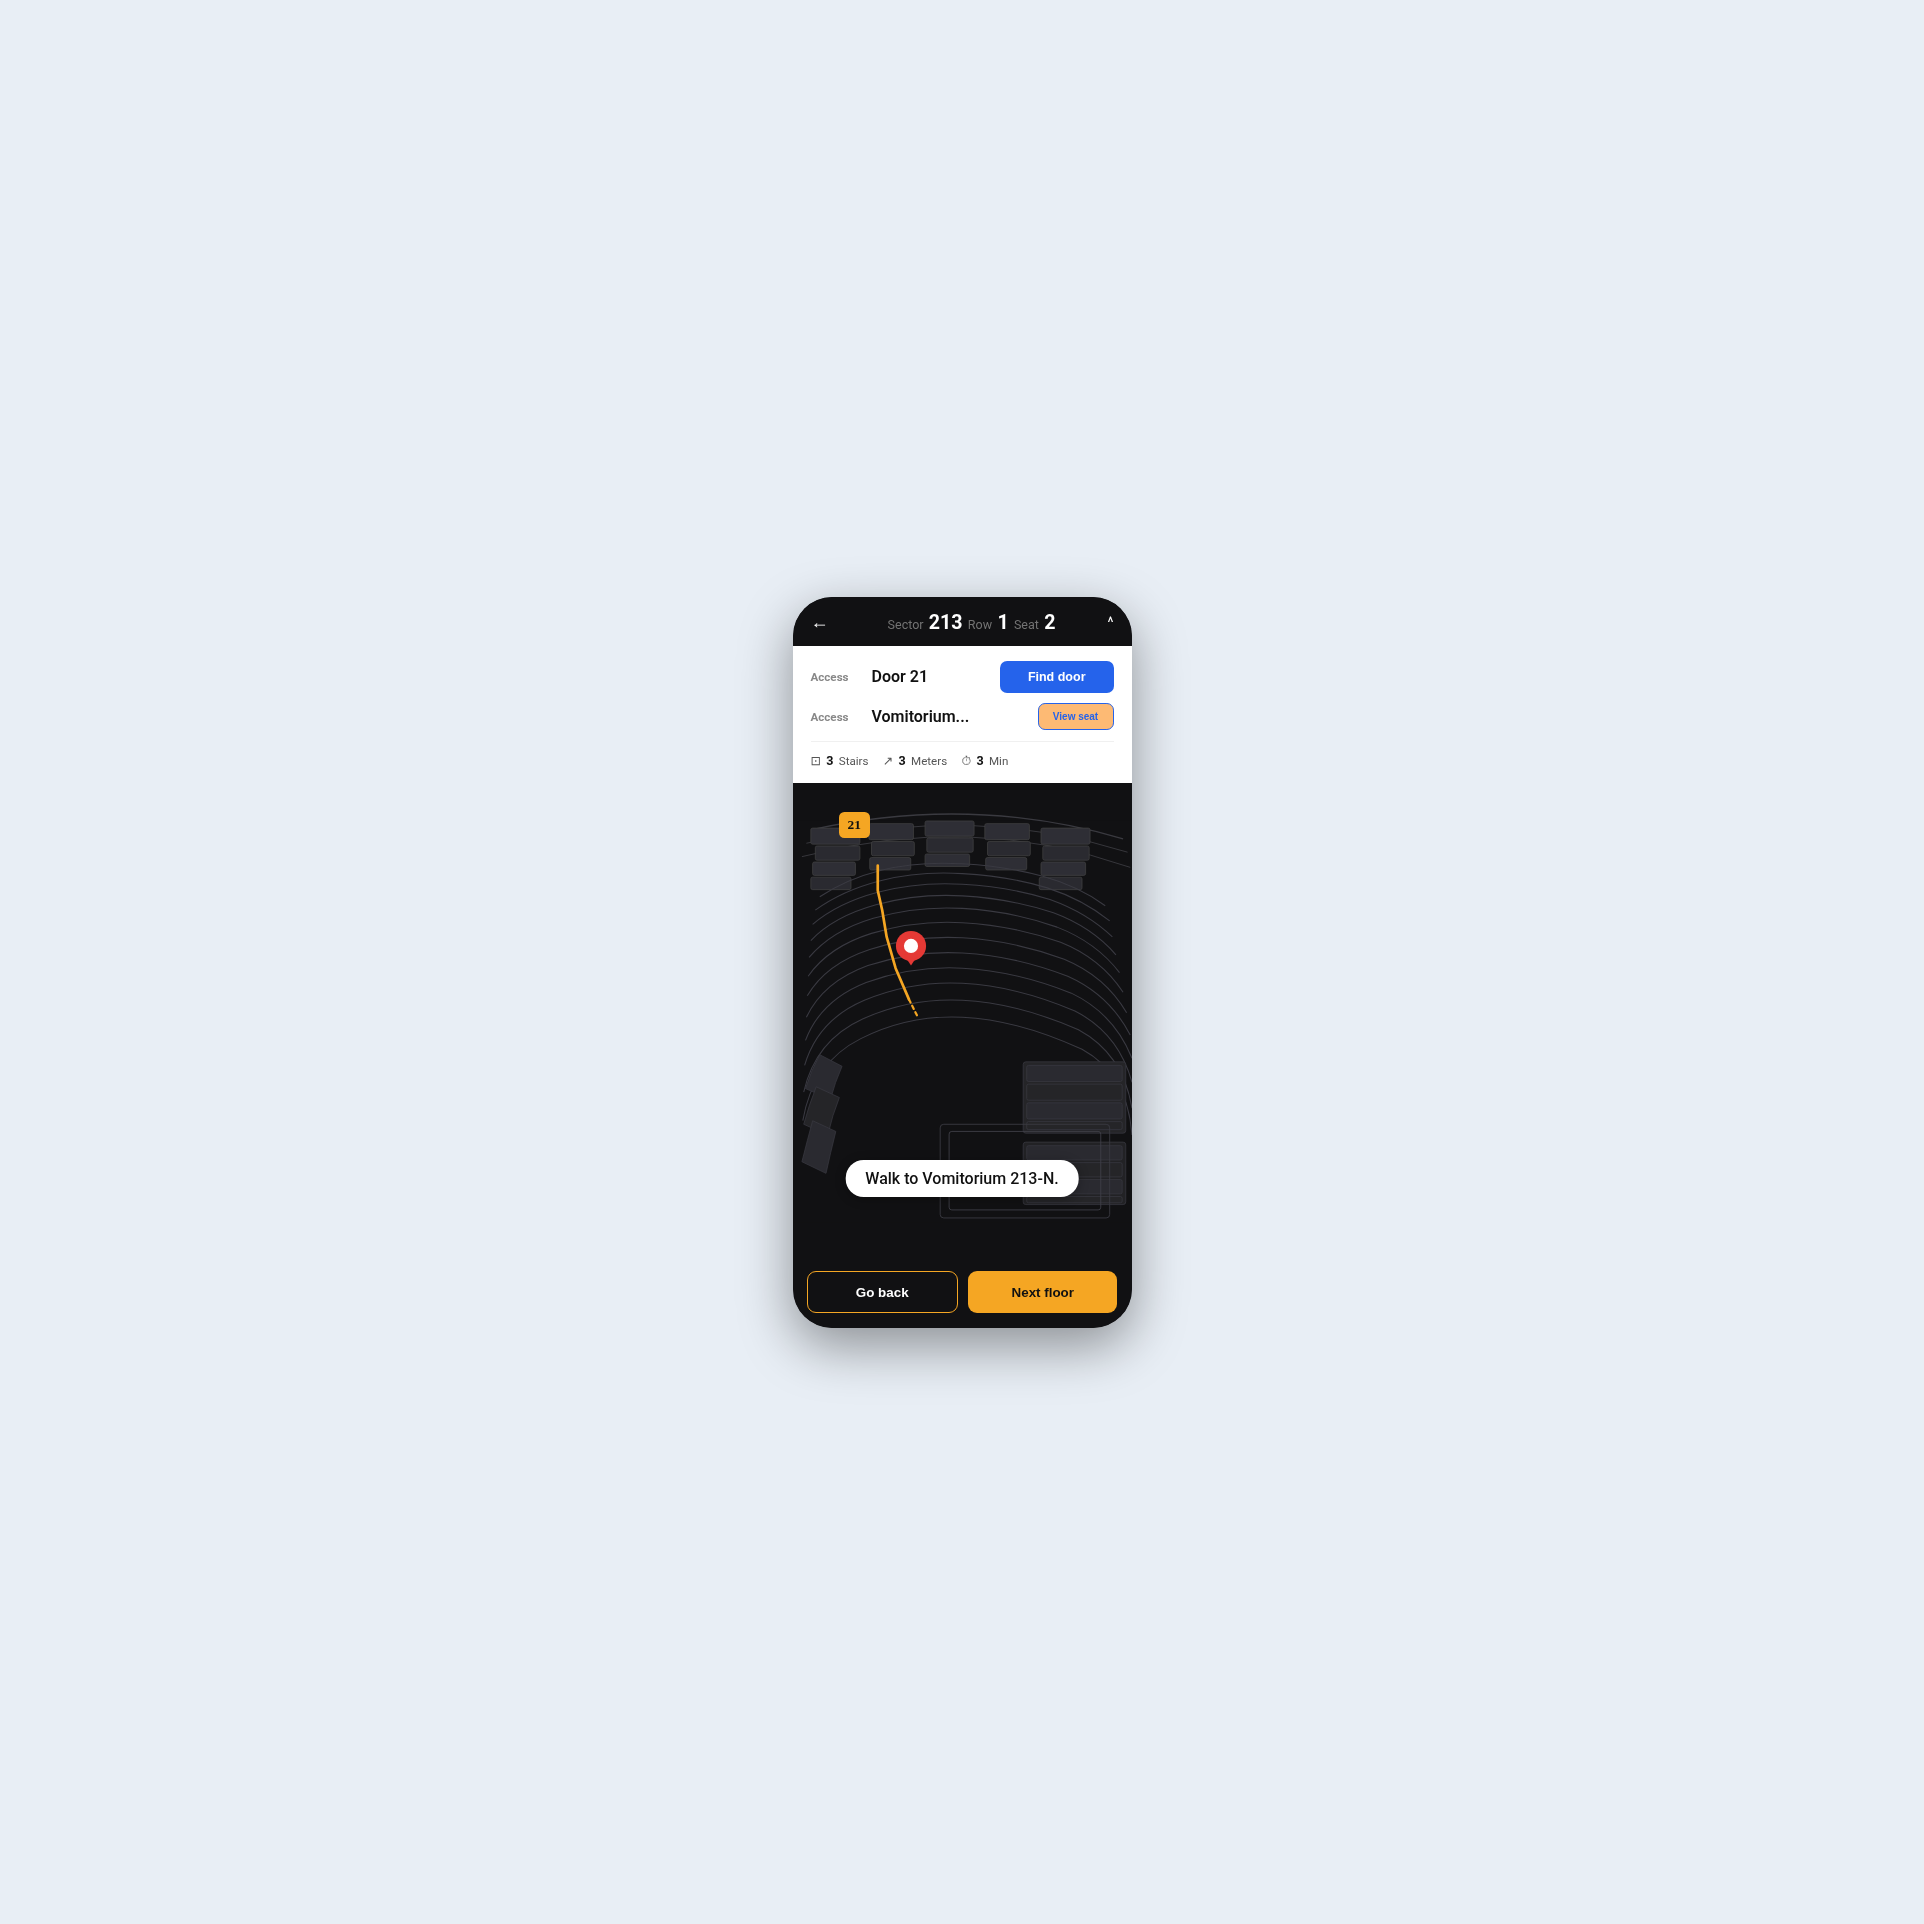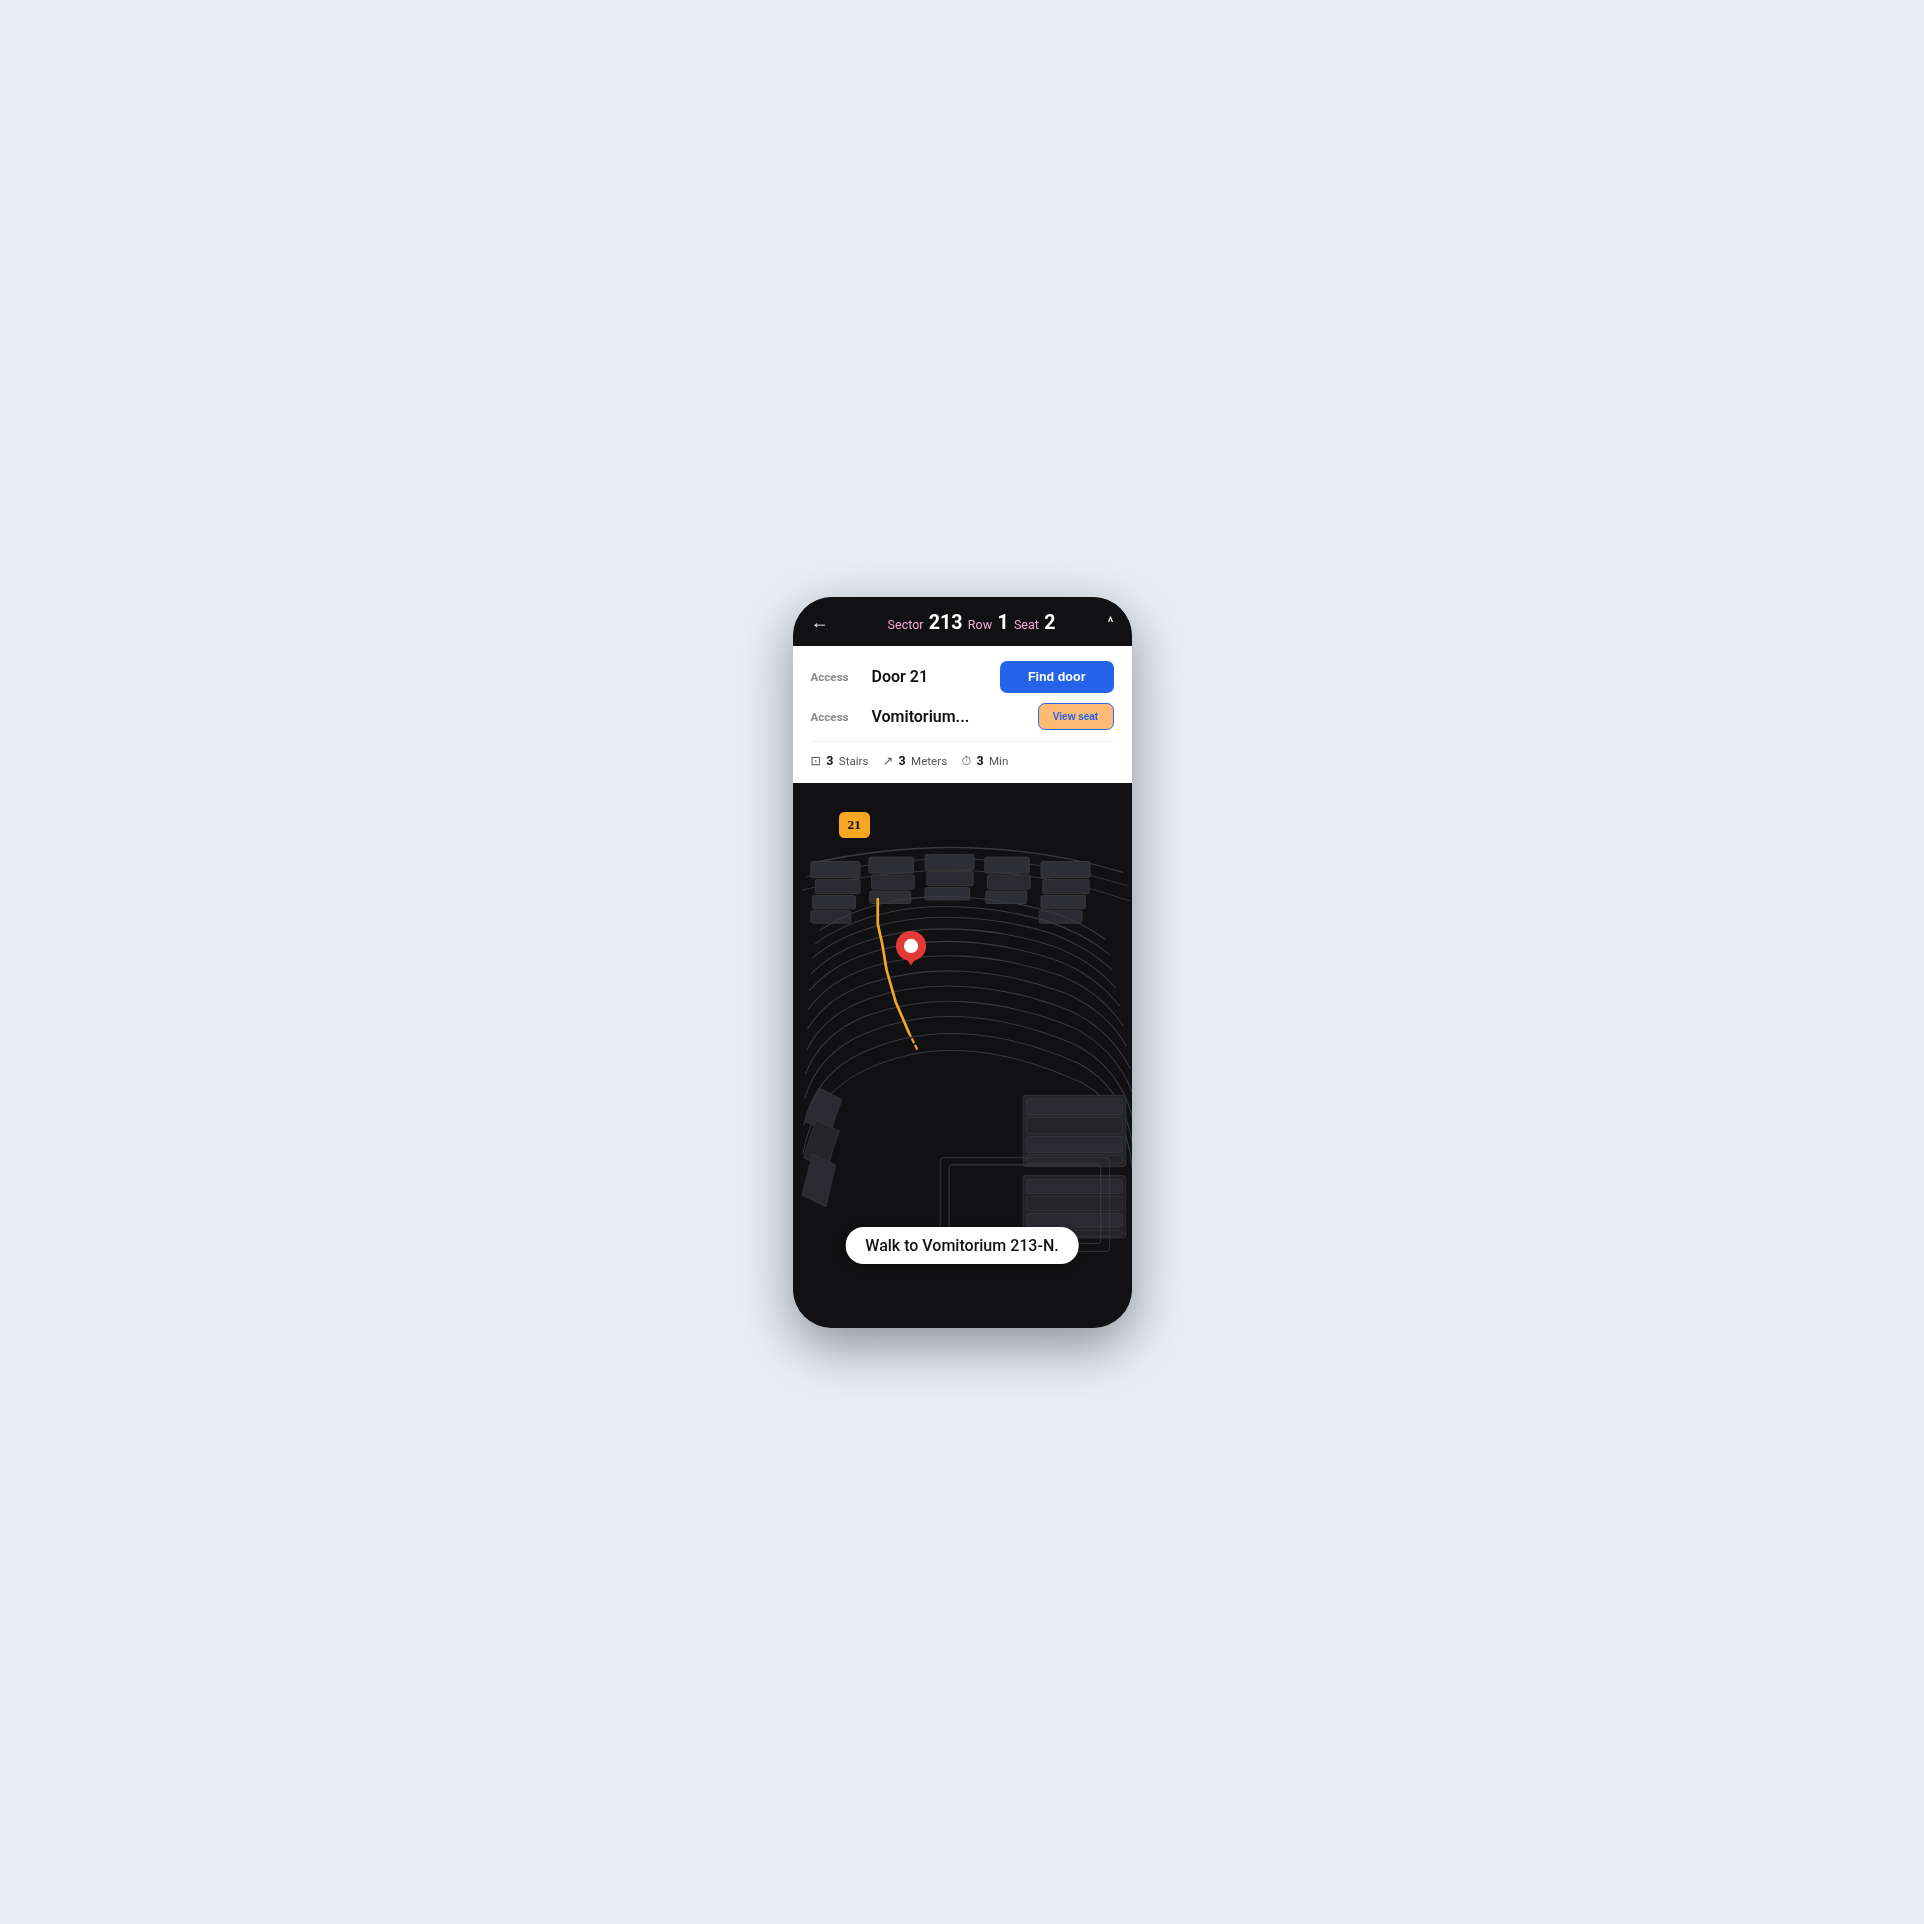--- a/index.html
+++ b/index.html
@@ -55,21 +55,21 @@
       gap: 5.3px;
       color: white;
       font-size: 14.3px;
       flex: 1;
       justify-content: center;
     }
 
     .header-title .label {
       font-size: 12.5px;
       font-weight: 400;
-      color: #f9a8d4;
+      color: #737373;
       text-align: right;
     }
 
     .header-title .value {
       font-size: 19.6px;
       font-weight: 700;
       color: white;
     }
 
     .header-chevron {
@@ -392,16 +392,20 @@
           <circle cx="18" cy="18" r="8" fill="white"></circle>
           <polygon points="18,40 10,28 26,28" fill="#e53935"></polygon>
         </svg>
       </div>
 
       
       <div class="walk-instruction">Walk to Vomitorium 213-N.</div>
 
     </div>
 
+    <div class="bottom-buttons">
+      <button class="btn-go-back">Go back</button>
+      <button class="btn-next-floor">Next floor</button>
+    </div>
 
   </div>
 </div>
 
 
 </body></html>

